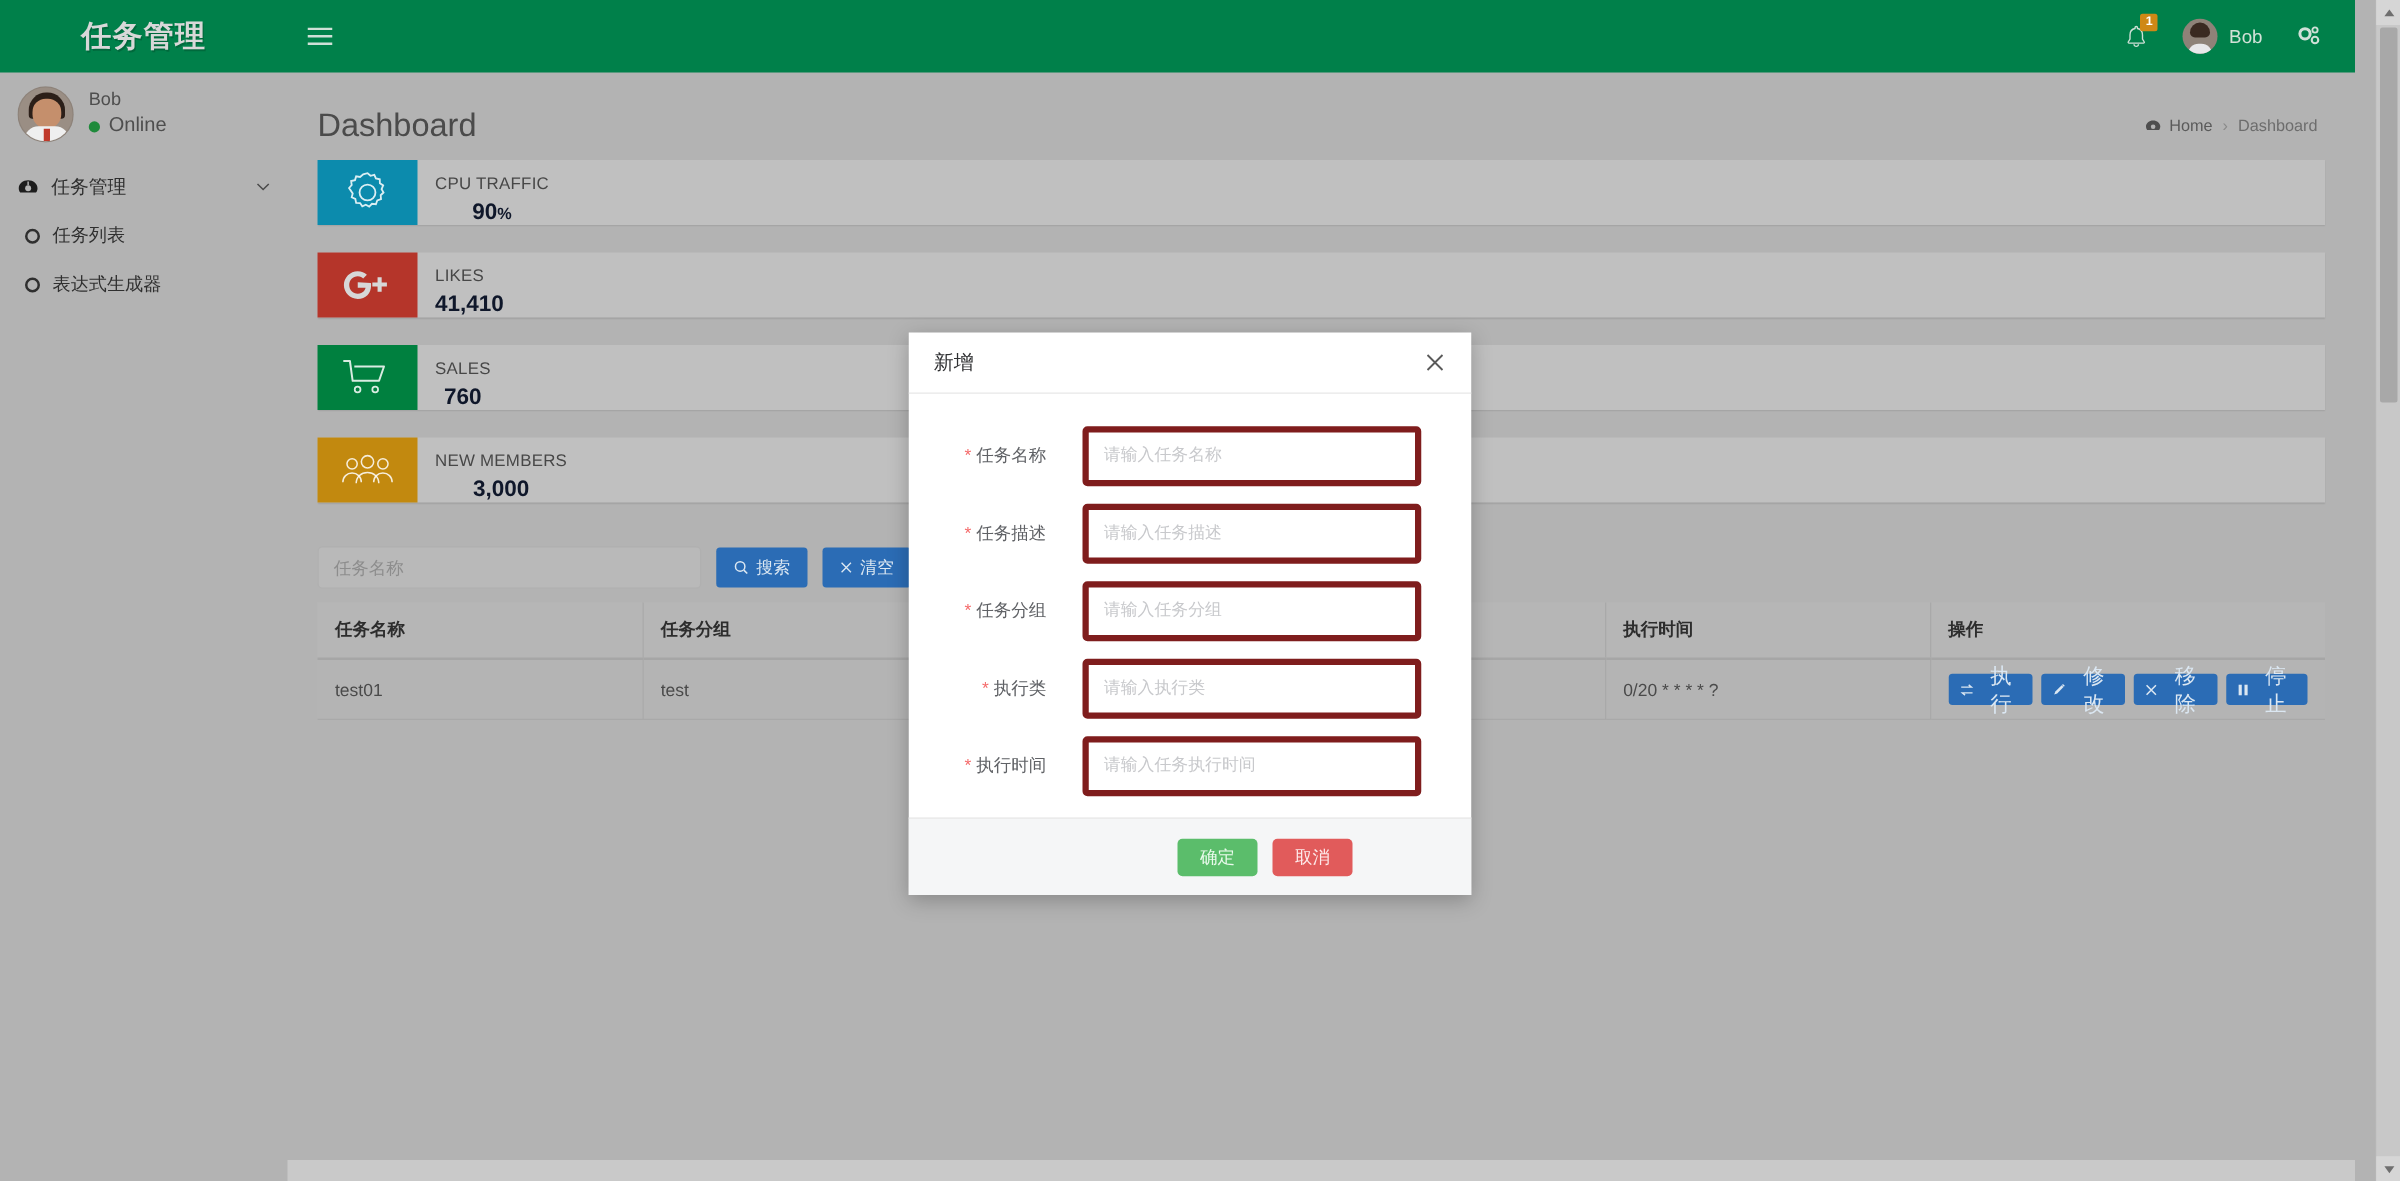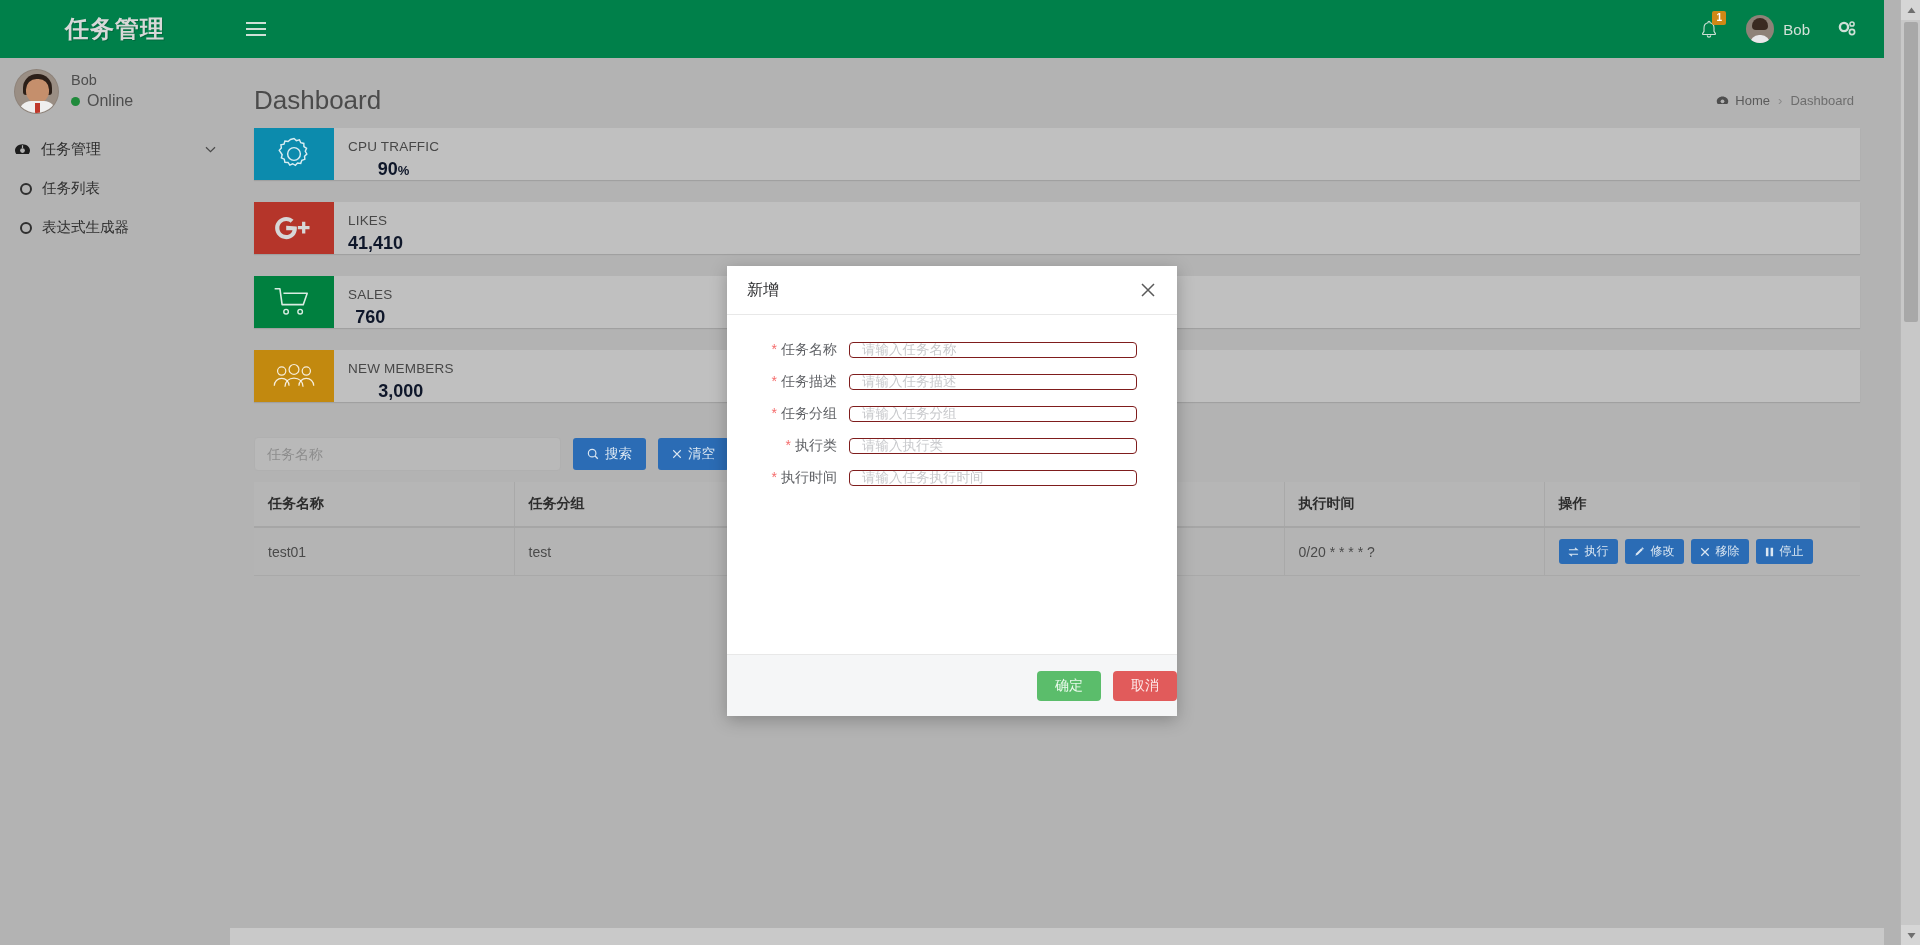--- a/index.html
+++ b/index.html
@@ -205,21 +205,21 @@
   }
   table.data-table td {
     font-size: 14px; color: #4a4a4a;
     padding: 11px 14px;
     border-bottom: 1px solid #a9a9a9;
     border-right: 1px solid #a9a9a9;
     background: #b4b4b4;
   }
   table.data-table th:last-child, table.data-table td:last-child { border-right: none; }
   .ops { display: flex; gap: 7px; }
-  .ops .btn { height: 25px; padding: 0 9px; font-size: 12px; border-radius: 3px; }
+  .ops .btn { height: 25px; padding: 0 9px; font-size: 17px; border-radius: 3px; }
 
   
   .modal-backdrop {
     position: absolute; top: 0; left: 0;
     width: 1920px; height: 945px;
     background: rgba(0,0,0,0.0);
     z-index: 50;
     pointer-events: none;
   }
   .modal {
@@ -238,38 +238,39 @@
   .modal-title { font-size: 16px; color: #303133; }
   .modal-close {
     margin-left: auto; font-size: 20px; color: #666;
     cursor: pointer; line-height: 1; font-weight: 300;
   }
   .modal-body { flex: 1; padding: 26px 0 0 0; }
   .form-row {
     display: flex; align-items: center;
     margin-bottom: 14px;
     padding-right: 40px;
+    gap: 17px;
   }
   .form-label {
     width: 122px; text-align: right; flex: none;
     font-size: 14px; color: #606266;
     padding-right: 12px;
   }
   .req { color: #f56c6c; margin-right: 4px; }
   .form-input {
-    flex: 1; height: 16px;
-    border: 1px solid #7f1d1d; border-radius: 4px;
+    flex: 1; height: 48px;
+    border: 5px solid #7f1d1d; border-radius: 4px;
     padding: 0 12px; font-size: 13.5px; color: #606266;
     outline: none; background: #fff;
     font-family: Liberation Mono, monospace;
   }
   .form-input::placeholder { color: #c8c9cc; }
   .modal-footer {
     height: 62px; display: flex; align-items: center;
-    justify-content: flex-end; gap: 12px;
+    justify-content: center; gap: 12px;
     border-top: 1px solid #e8e8e8;
     background: #f5f6f7;
     padding-left: 120px;
   }
   .btn-confirm { background: #5bbd6b; color: #eafaec; height: 30px; padding: 0 18px; font-size: 14px; border-radius: 4px; }
   .btn-cancel  { background: #e15b5b; color: #fdeaea; height: 30px; padding: 0 18px; font-size: 14px; border-radius: 4px; }
 
   
   .scrollbar {
     position: absolute; top: 0; right: 0;

